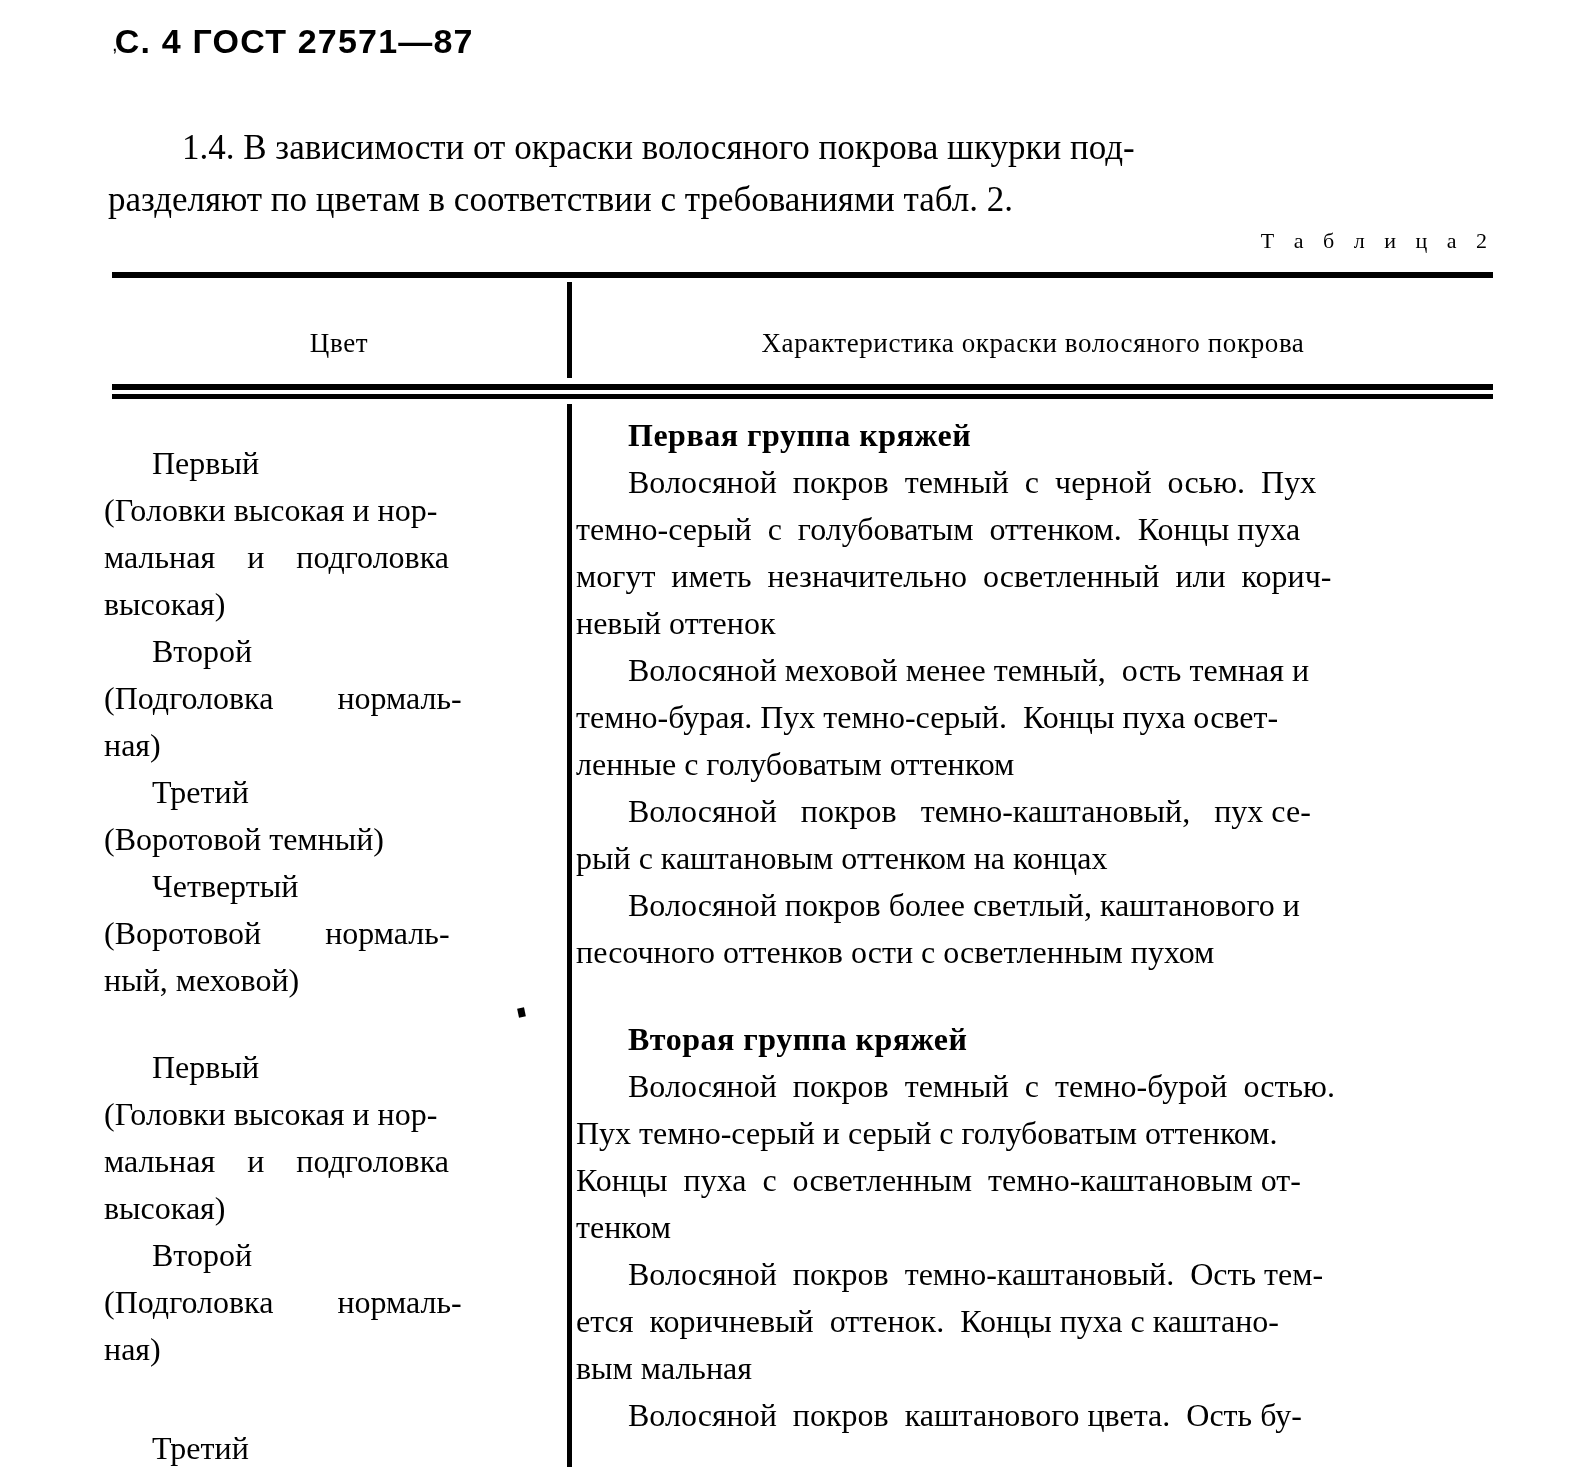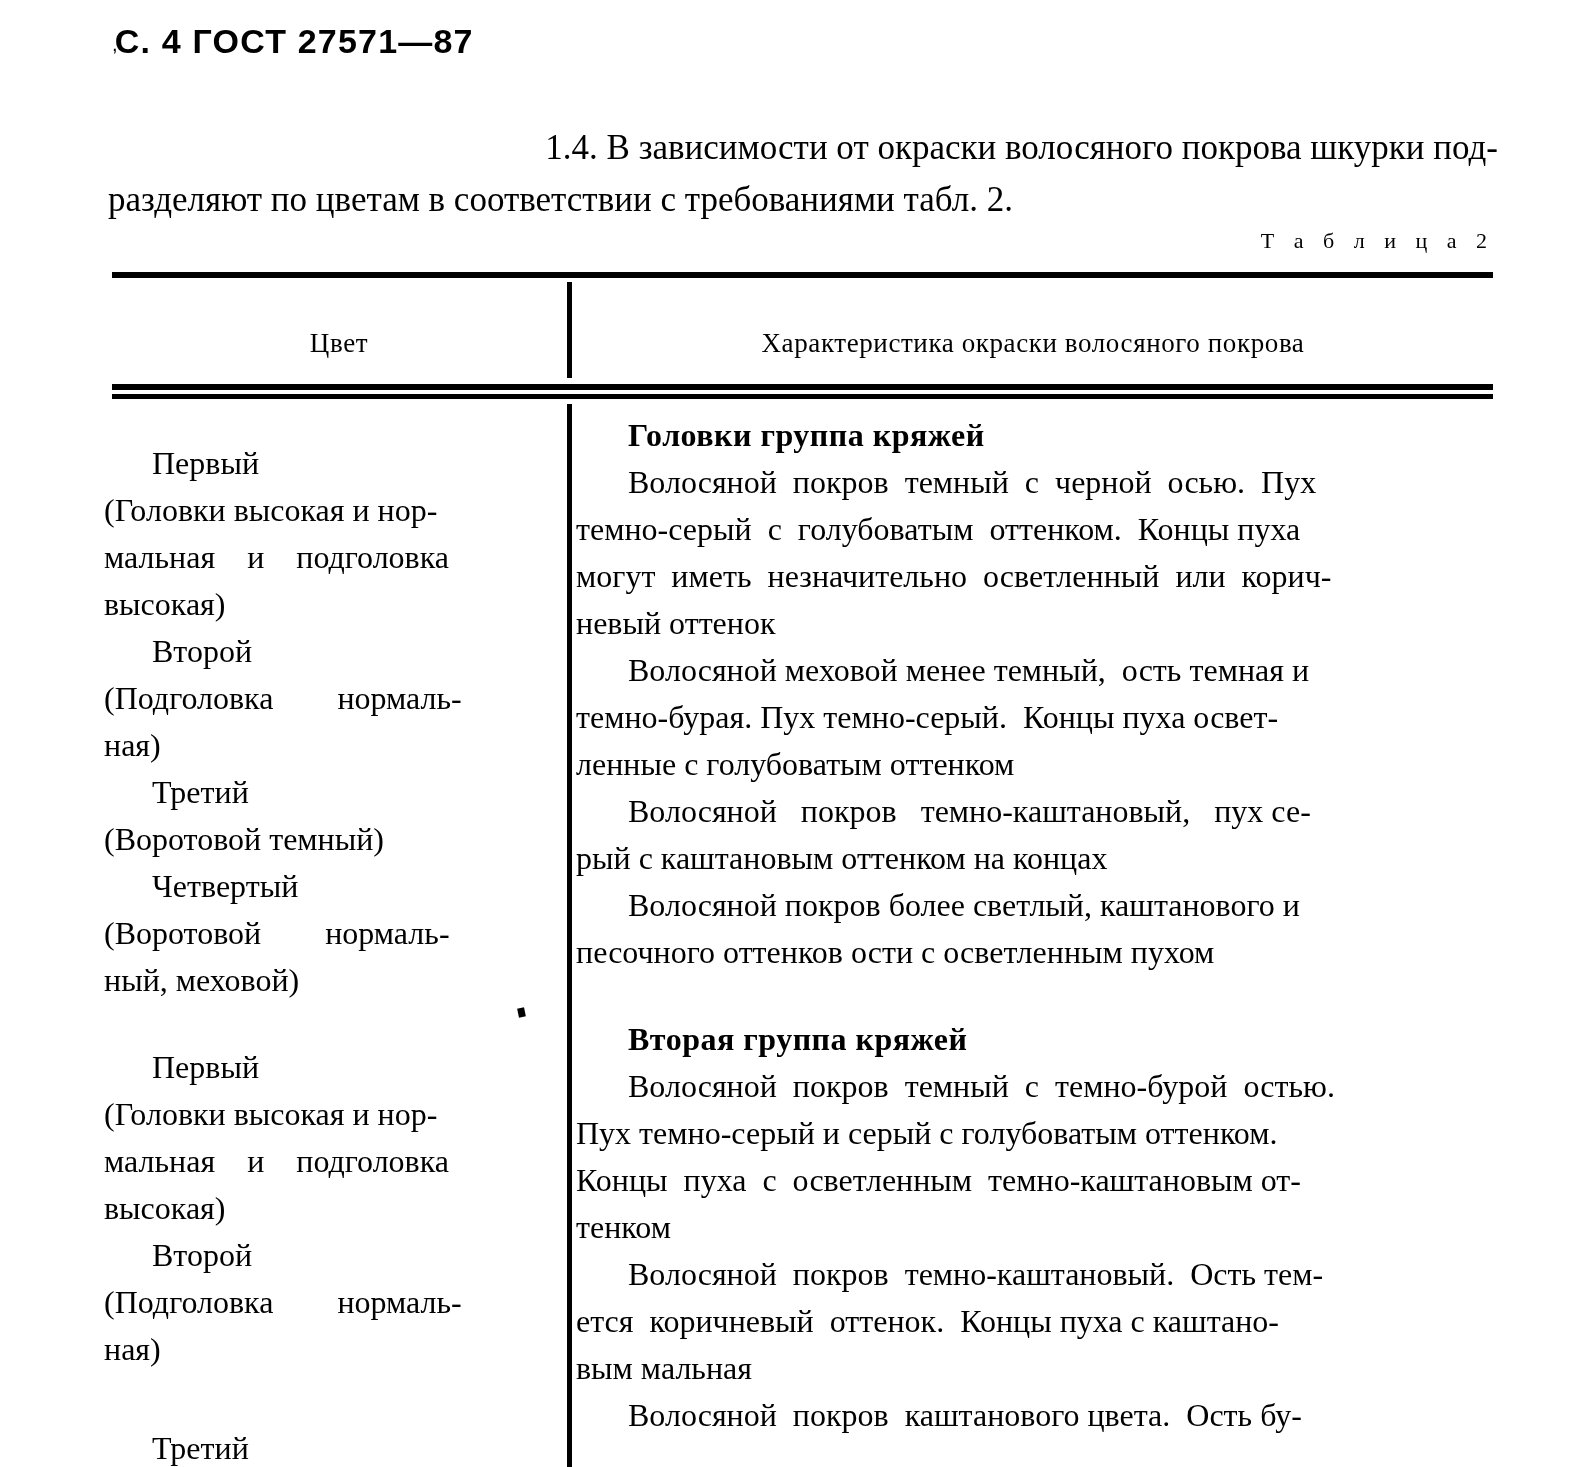--- a/index.html
+++ b/index.html
@@ -52,21 +52,20 @@
     text-align: justify;
     text-align-last: left;
     font-weight: 500;
   }
   .intro .ln {
     display: block;
     white-space: nowrap;
   }
   .intro .ln.j {
     display: flex;
-    justify-content: space-between;
   }
   .intro .ln.j > span { white-space: pre; }
   .intro .indent { display: inline-block; width: 74px; }
 
   
   .table-caption {
     position: absolute;
     right: 78px;
     top: 228px;
     font-size: 22px;
@@ -238,21 +237,21 @@
         <span class="line last"><span class="ind"></span><span>Третий</span></span>
 
       </span>
 
     </span>
 
   </div>
 
   <div class="col-right">
 
-    <span class="grp-head"><span class="ind-r"></span><span>Головки группа кряжей</span></span>
+    <span class="grp-head"><span class="ind-r"></span><span>Первая группа кряжей</span></span>
 
     <span class="p">
       <span class="line last"><span class="ind-r"></span><span>Волосяной  покров  темный  с  черной  осью.  Пух</span></span>
       <span class="line last"><span>темно-серый  с  голубоватым  оттенком.  Концы пуха</span></span>
       <span class="line last"><span>могут  иметь  незначительно  осветленный  или  корич-</span></span>
       <span class="line last"><span>невый оттенок</span></span>
     </span>
 
     <span class="p">
       <span class="line last"><span class="ind-r"></span><span>Волосяной меховой менее темный,  ость темная и</span></span>

